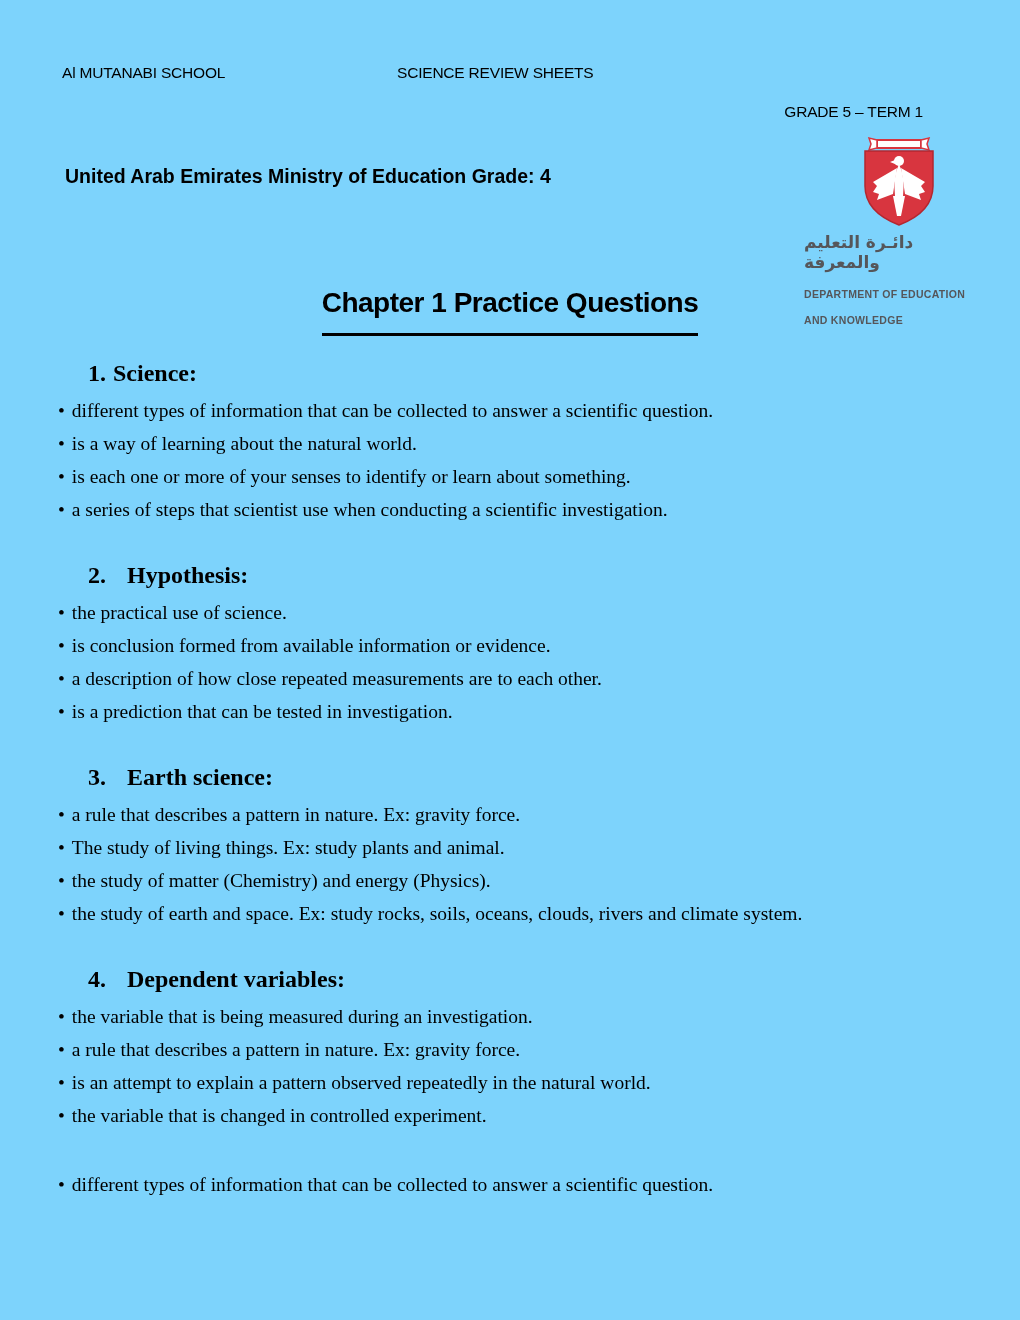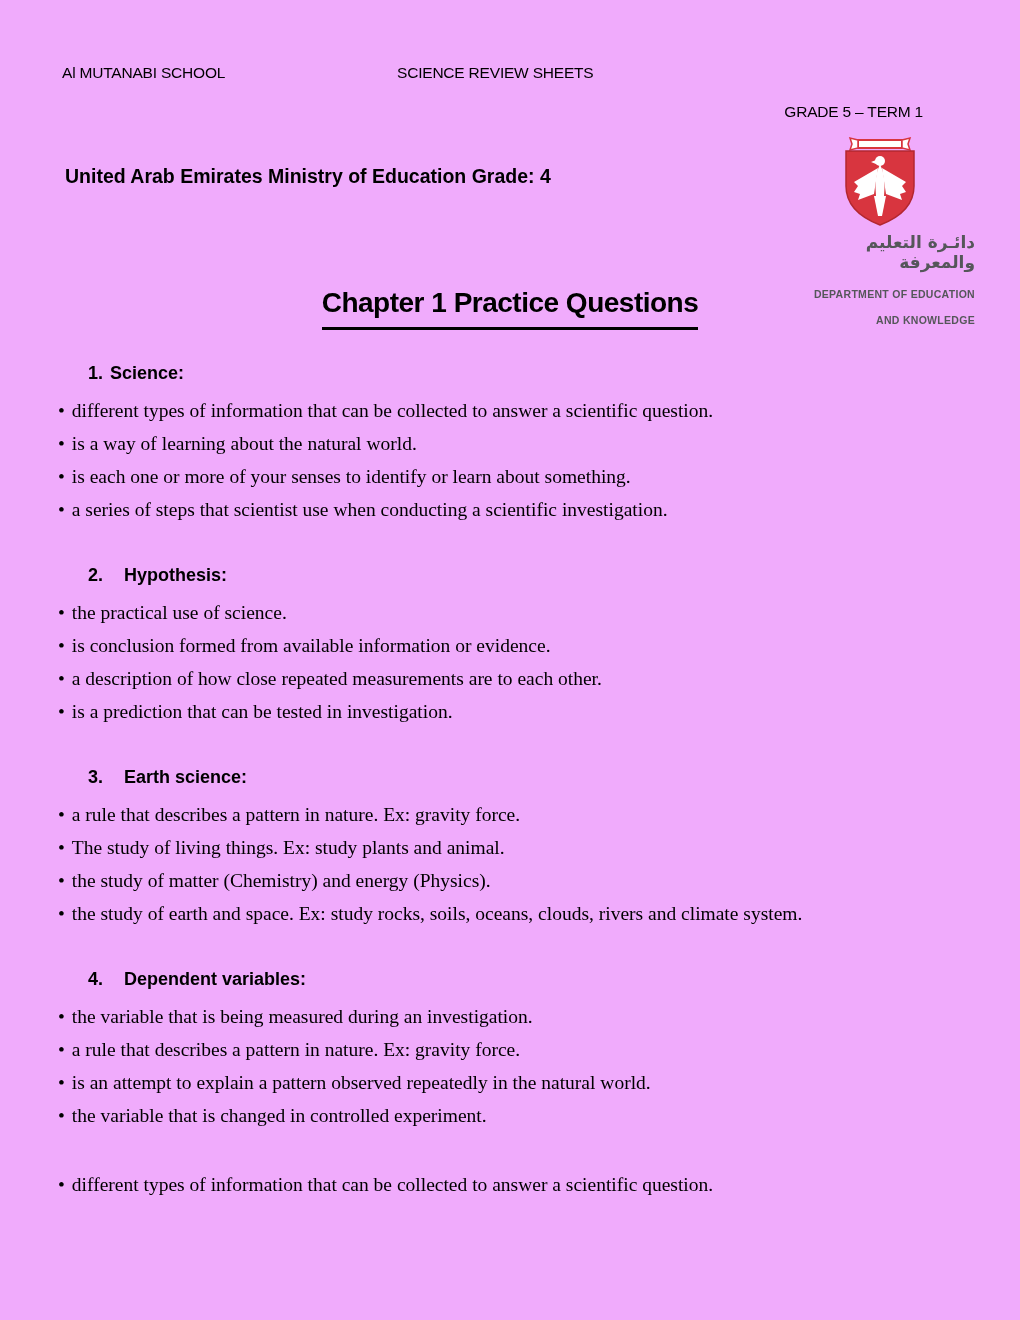--- a/index.html
+++ b/index.html
@@ -1,21 +1,21 @@
 <!DOCTYPE html>
 <html><head>
 <meta charset="utf-8">
 <style>
   * { margin: 0; padding: 0; box-sizing: border-box; }
   html, body { background: #ffffff; }
   .page {
     position: relative;
     width: 1020px;
     height: 1320px;
-    background: #f0abfc;
+    background: #7dd3fc;
     font-family: "Liberation Serif", serif;
     color: #000000;
     overflow: hidden;
   }
 
   
   .runhdr {
     position: absolute;
     top: 64px; left: 0; right: 0;
     height: 22px;
@@ -34,23 +34,23 @@
     left: 65px; top: 165px;
     font-family: "Liberation Sans", sans-serif;
     font-weight: bold;
     font-size: 19.5px;
     color: #000;
   }
 
   
   .logo {
     position: absolute;
-    top: 136px; right: 45px;
+    top: 136px; right: 26px;
     width: 190px;
-    text-align: right;
+    text-align: left;
   }
   .logo .emblem { display: block; margin: 0 auto 4px auto; }
   .logo .arabic {
     font-family: "DejaVu Sans", sans-serif;
     font-size: 17px;
     font-weight: bold;
     color: #55565a;
     line-height: 20px;
     direction: rtl;
   }
@@ -69,36 +69,36 @@
     position: absolute;
     top: 287px; left: 0; right: 0;
     text-align: center;
     font-family: "Liberation Sans", sans-serif;
     font-weight: bold;
     font-size: 28px;
     letter-spacing: -0.5px;
   }
   .main-title span {
     border-bottom: 3px solid #000;
-    padding-bottom: 9px;
+    padding-bottom: 15px;
   }
 
   
   .content {
     position: absolute;
     top: 360px; left: 58px; right: 55px;
   }
   .qsection { margin-bottom: 36px; }
   .sec-head {
     padding-left: 30px;
     font-weight: bold;
-    font-size: 18px;
+    font-size: 24px;
     line-height: 26px;
     margin-bottom: 8px;
-    font-family: Liberation Sans, sans-serif;
+    font-family: Liberation Serif, serif;
   }
   .sec-num { display: inline-block; margin-right: 21px; }
   .sec-num.tight { margin-right: 7px; }
   .bullet {
     font-size: 19.5px;
     line-height: 33px;
     font-family: "Liberation Serif", serif;
     white-space: nowrap;
   }
   .bmark { display: inline-block; margin-right: 7px; }

